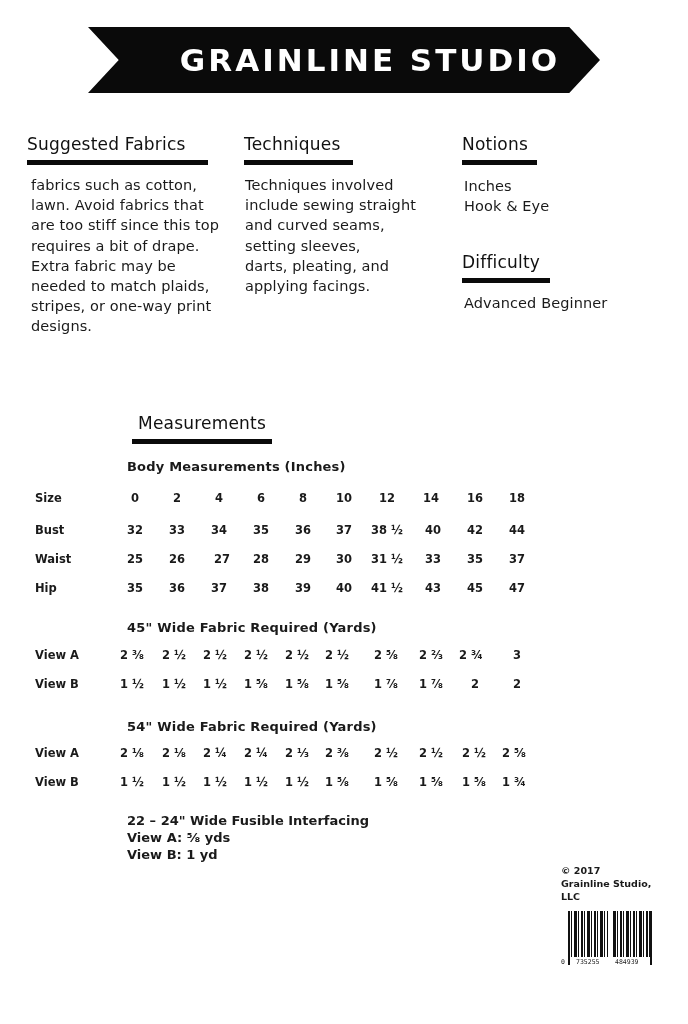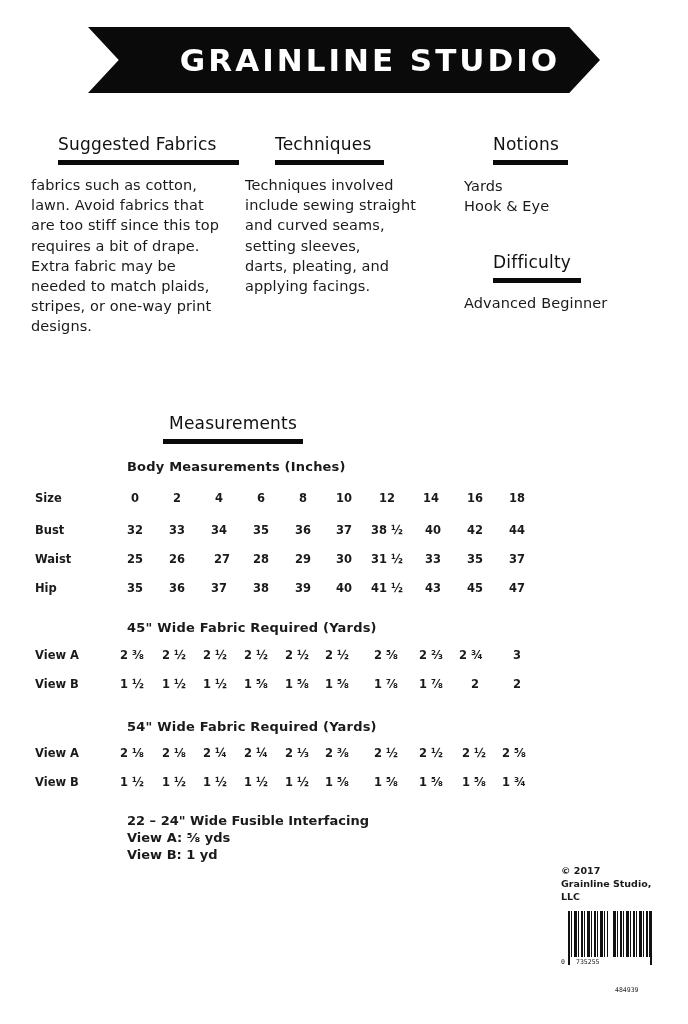--- a/index.html
+++ b/index.html
@@ -14,21 +14,20 @@
   }
   .banner-title {
     color: #ffffff; font-family: "DejaVu Sans", sans-serif; font-weight: bold;
     font-size: 31px; letter-spacing: 3px; padding-left: 4px; margin-left: 48px;
   }
 
   .section-heading {
     position: absolute; font-size: 17px; font-weight: normal; color: #111;
     padding-bottom: 5px; border-bottom: 5px solid #0a0a0a; line-height: 1.15;
     letter-spacing: 0.2px;
-    margin-left: 31px;
   }
   .body-text {
     position: absolute; font-size: 14.5px; line-height: 20.2px; color: #1a1a1a;
     letter-spacing: 0.1px;
   }
 
   .sub-heading {
     position: absolute; font-size: 13px; font-weight: bold; color: #1a1a1a;
     letter-spacing: 0.2px;
   }
@@ -91,21 +90,21 @@
   <div>Techniques involved</div>
   <div>include sewing straight</div>
   <div>and curved seams,</div>
   <div>setting sleeves,</div>
   <div>darts, pleating, and</div>
   <div>applying facings.</div>
 </div>
 
 <div class="section-heading" style="left:462px; top:135px; width:75px;">Notions</div>
 <div class="body-text" style="left:464px; top:176px;">
-  <div>Yards</div>
+  <div>Inches</div>
   <div>Hook &amp; Eye</div>
 </div>
 
 <div class="section-heading" style="left:462px; top:253px; width:88px;">Difficulty</div>
 <div class="body-text" style="left:464px; top:293px;">Advanced Beginner</div>
 
 <div class="section-heading" style="left:132px; top:414px; width:140px;text-align:center;">Measurements</div>
 
 <div class="sub-heading" style="left:127px; top:459px;">Body Measurements (Inches)</div>
 
@@ -229,13 +228,13 @@
   <div>Grainline Studio,</div>
   <div>LLC</div>
 </div>
 
 <div class="barcode"></div>
 <div class="barcode-guard-l"></div>
 <div class="barcode-guard-m"></div>
 <div class="barcode-guard-r"></div>
 <span class="barcode-digits" style="left:561px;">0</span>
 <span class="barcode-digits" style="left:576px;">735255</span>
-<span class="barcode-digits" style="left:615px;margin-top:28px;">484939</span>
+<span class="barcode-digits" style="left:615px;">484939</span>
 
 </body></html>

